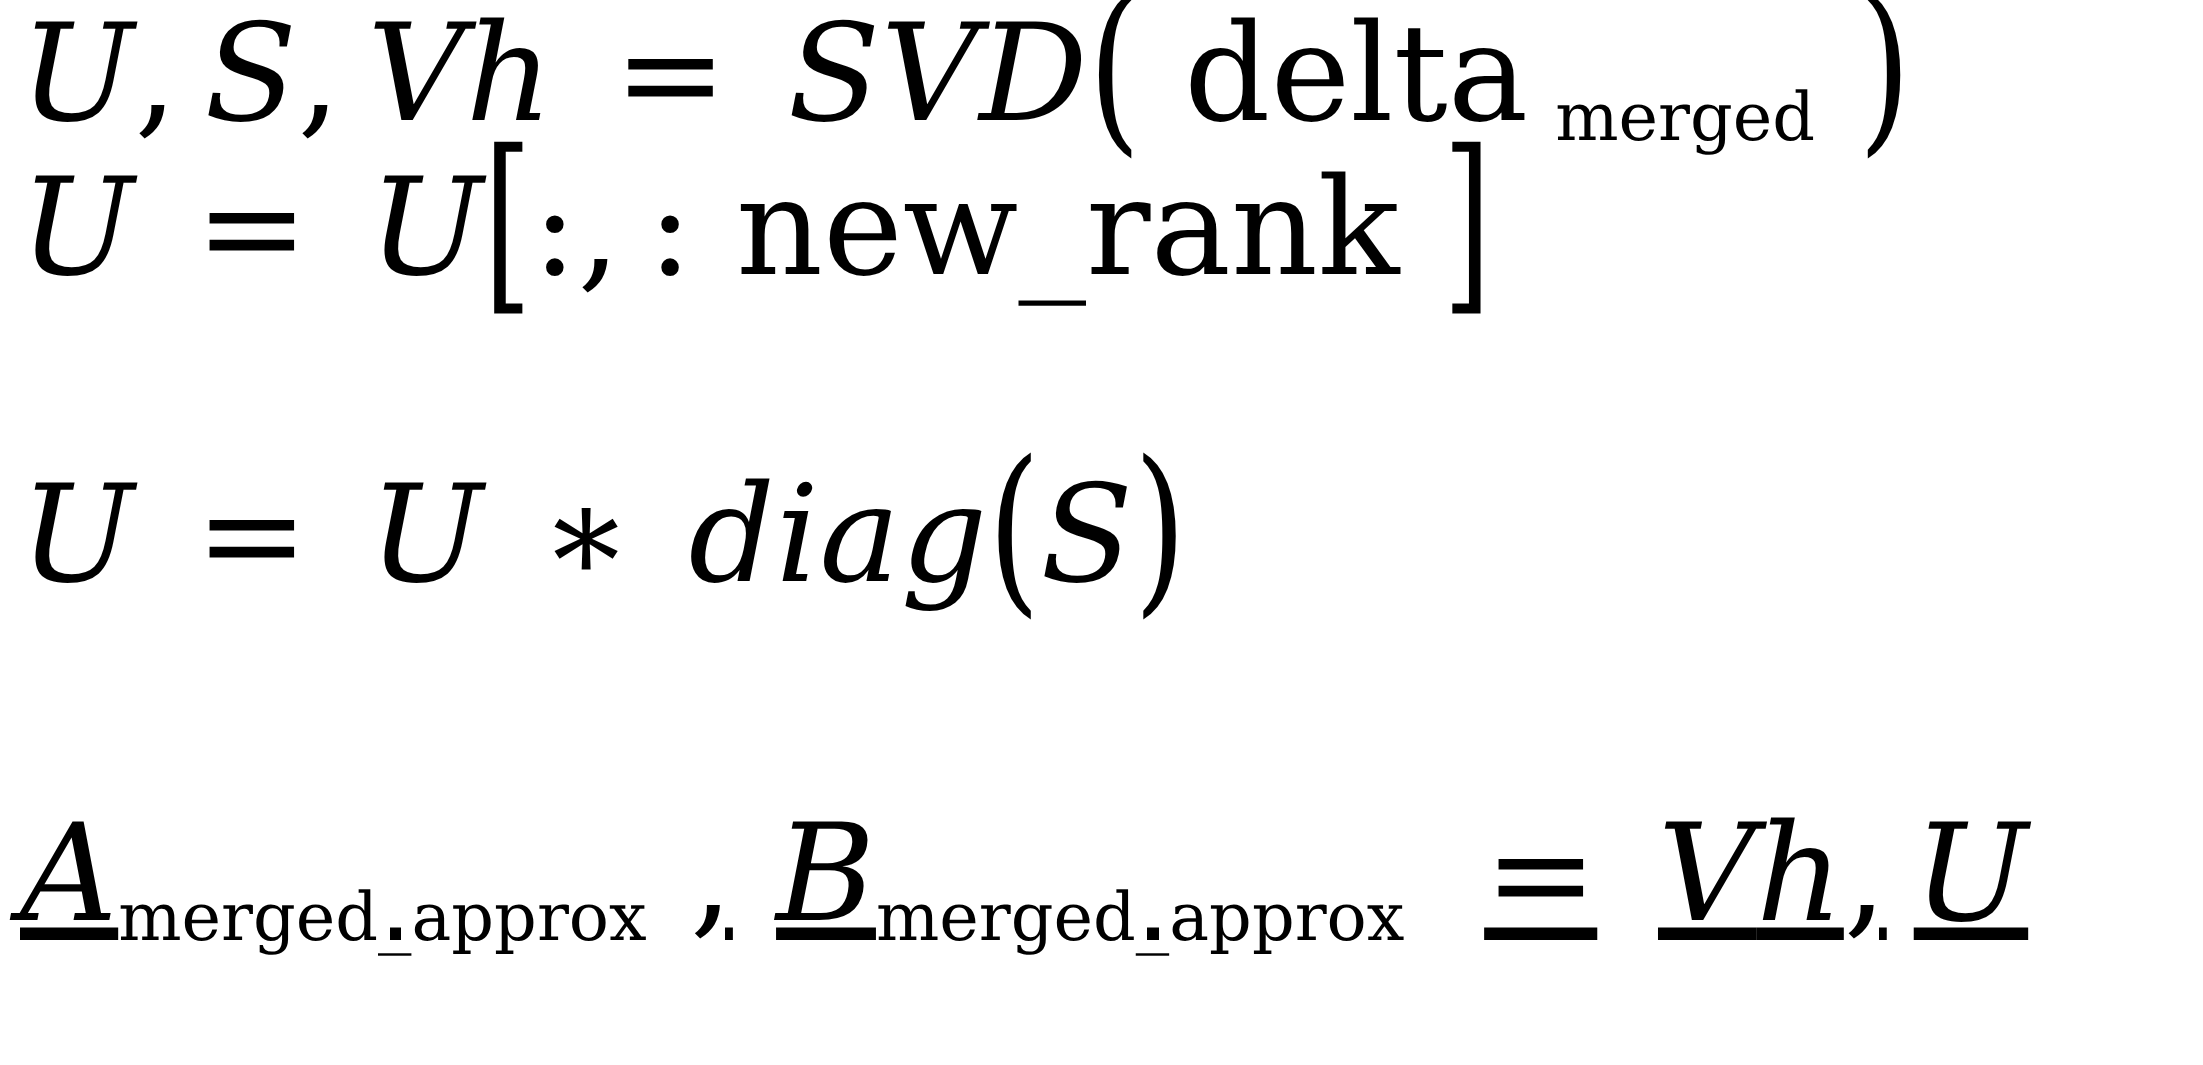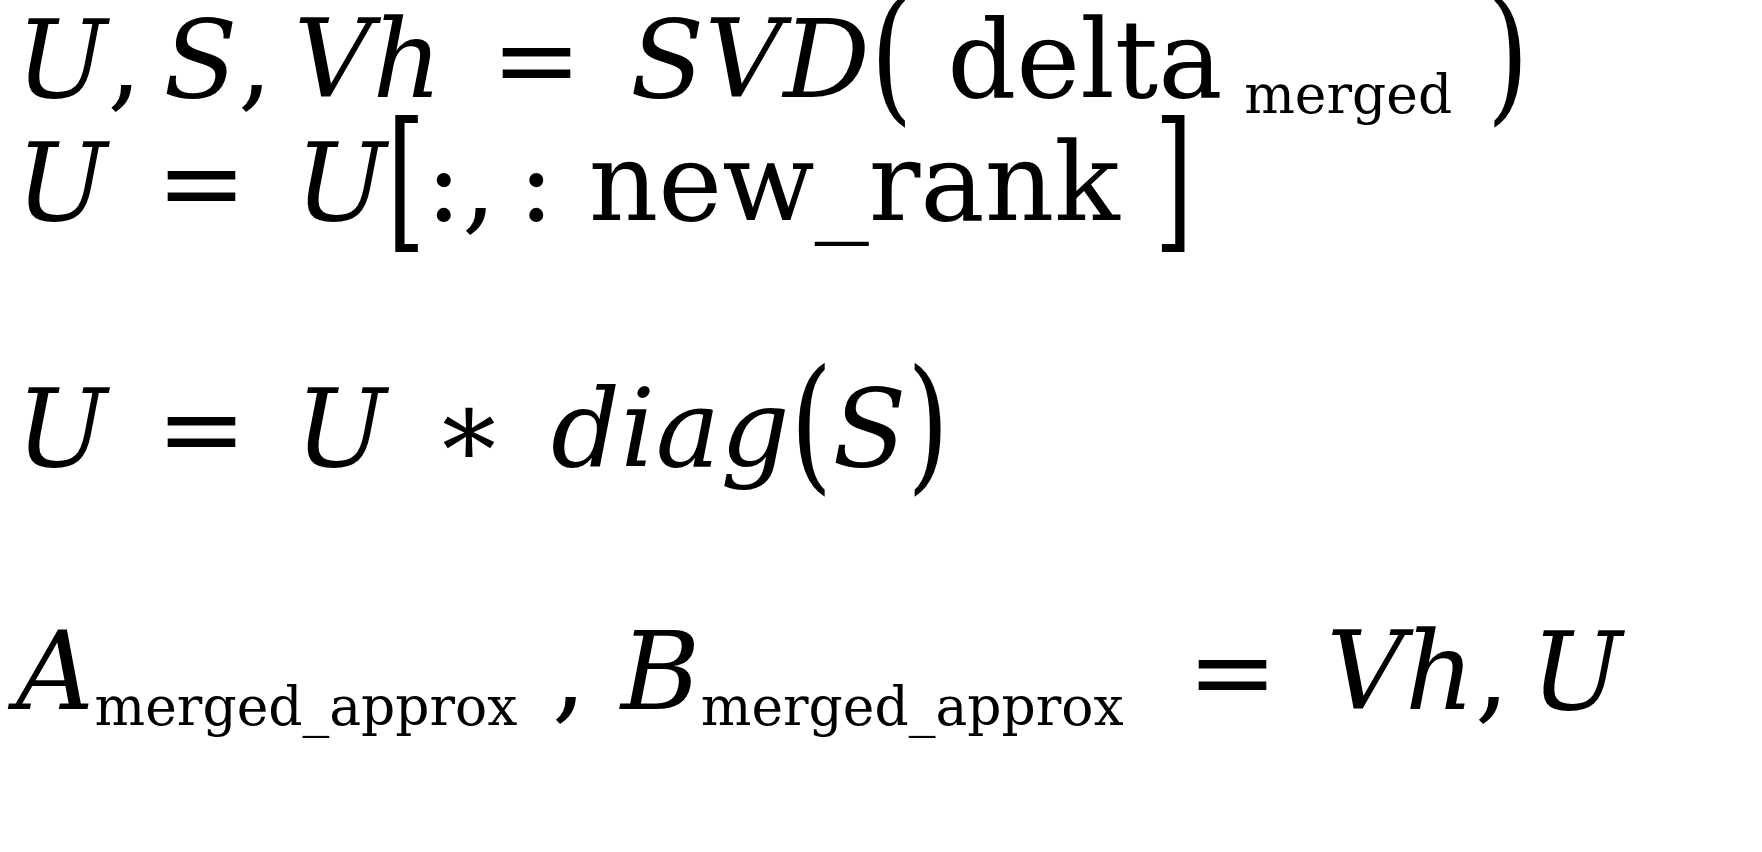--- a/index.html
+++ b/index.html
@@ -32,21 +32,21 @@
     line-height: 1;
     font-size: 108px;
   }
 
   
   .line-1 { top: 6px;   }
   .line-2 { top: 129px; text-align: right; }
   .line-3 { top: 252px; }
   .line-4 { top: 375px; }
   .line-5 { top: 498px; }
-  .line-6 { top: 618px; }
+  .line-6 { top: 646px; text-decoration: underline; }
 
   
   .mi {                 
     font-family: "DejaVu Serif", "Liberation Serif", serif;
     font-style: italic;
     font-weight: normal;
     letter-spacing: 0.005em;
   }
   .mr {                 
     font-family: "DejaVu Serif", "Liberation Serif", serif;

